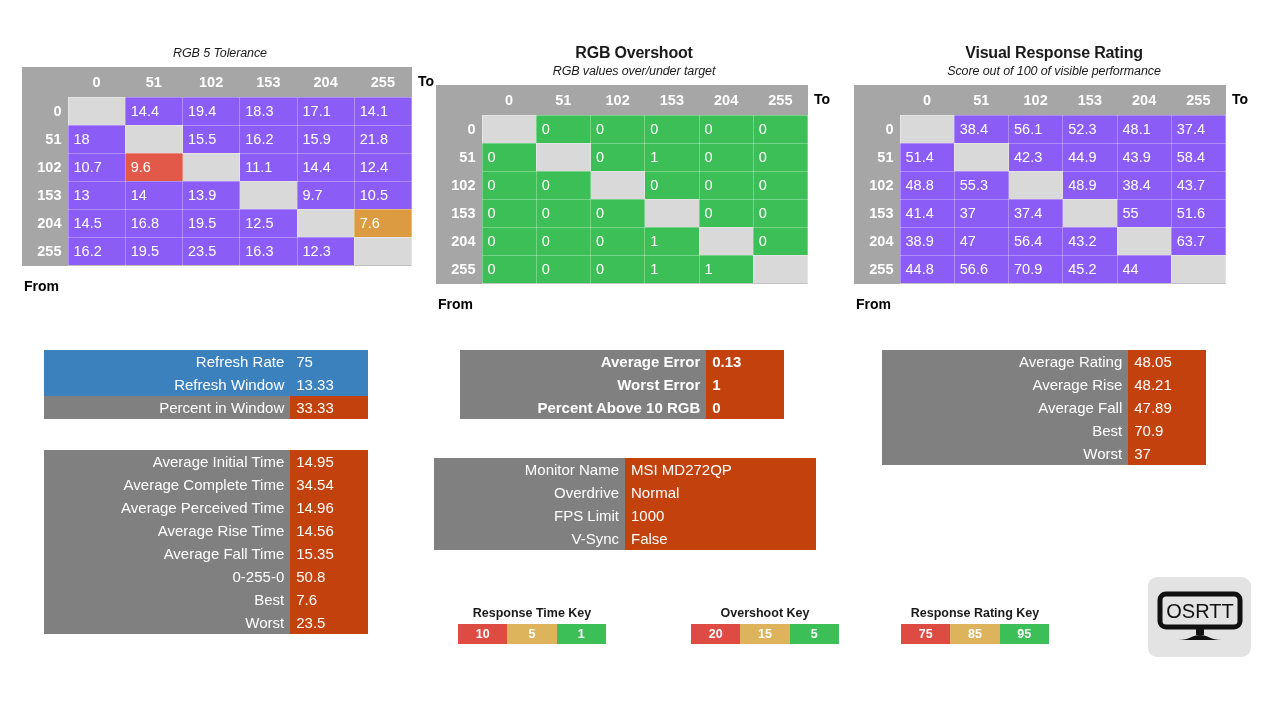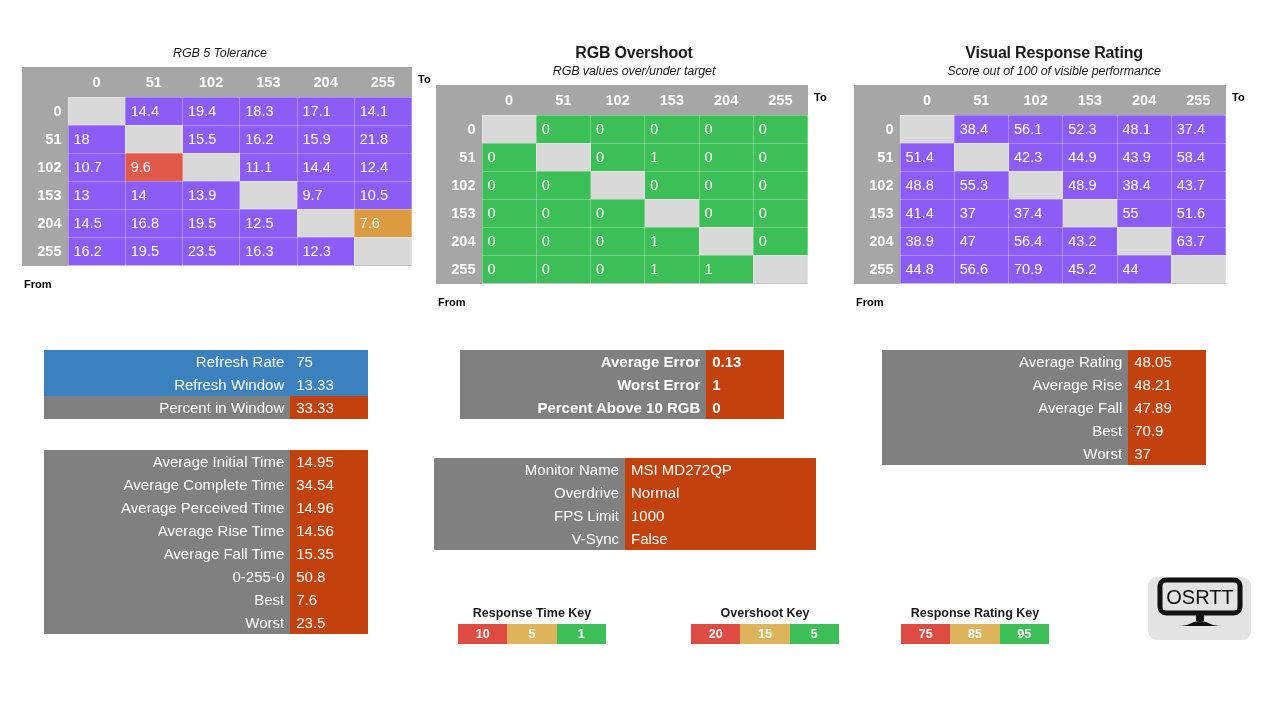--- a/index.html
+++ b/index.html
@@ -77,21 +77,21 @@
     font-size: 14.5px;
   }
   td.c-red     { background: #8b5cf6; }
   td.c-red2    { background: #e2594a; }
   td.c-orange  { background: #dd9b41; }
   td.c-green   { background: #3dbf57; }
   td.c-blank   { background: #d9d9d9; border: 1px solid #d9d9d9; }
 
   .axis-label {
     position: absolute;
-    font-size: 11px;
+    font-size: 14px;
     font-weight: bold;
     color: #000000;
   }
 
   
   table.stats {
     border-collapse: collapse;
     table-layout: fixed;
   }
   table.stats td {
@@ -145,25 +145,25 @@
     box-sizing: border-box;
   }
   .seg-red    { background: #dd4b43; }
   .seg-yellow { background: #ddb45c; }
   .seg-green  { background: #3dbf57; }
 
   
   .logo-box {
     position: absolute;
     width: 103px;
-    height: 63px;
+    height: 80px;
     background: #e3e3e3;
     border-radius: 9px;
     display: flex;
-    align-items: flex-start;
+    align-items: center;
     justify-content: center;
   }
 </style>
 </head>
 <body>
 
 <div class="panel" style="left:22px; top:44px; width:396px;">
   <div class="chart-sub">RGB 5 Tolerance</div>
   <div class="matrix-wrap" style="margin-top:7px;">
     <table class="matrix" id="matrix-0" style="width:390px;">

